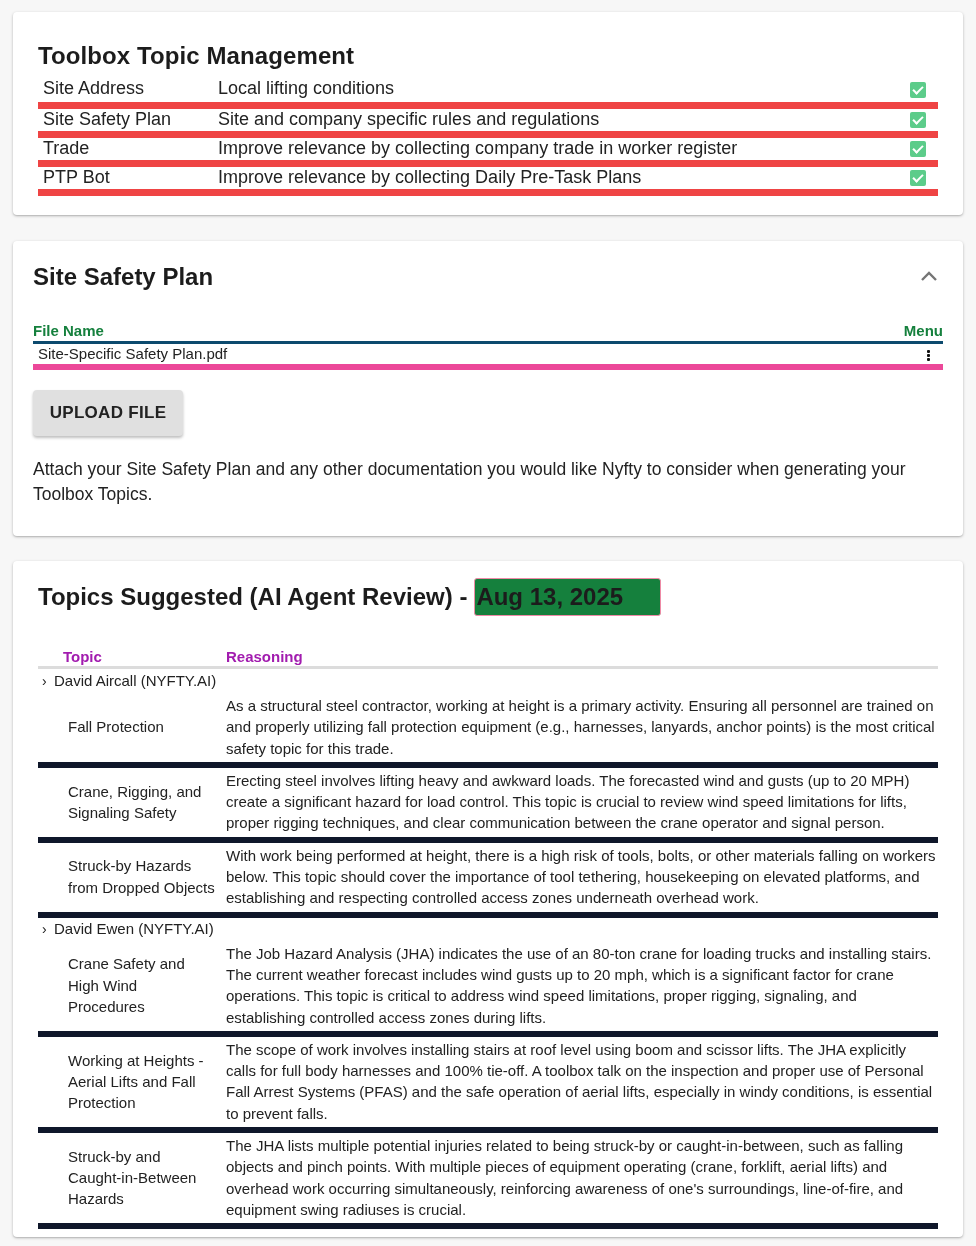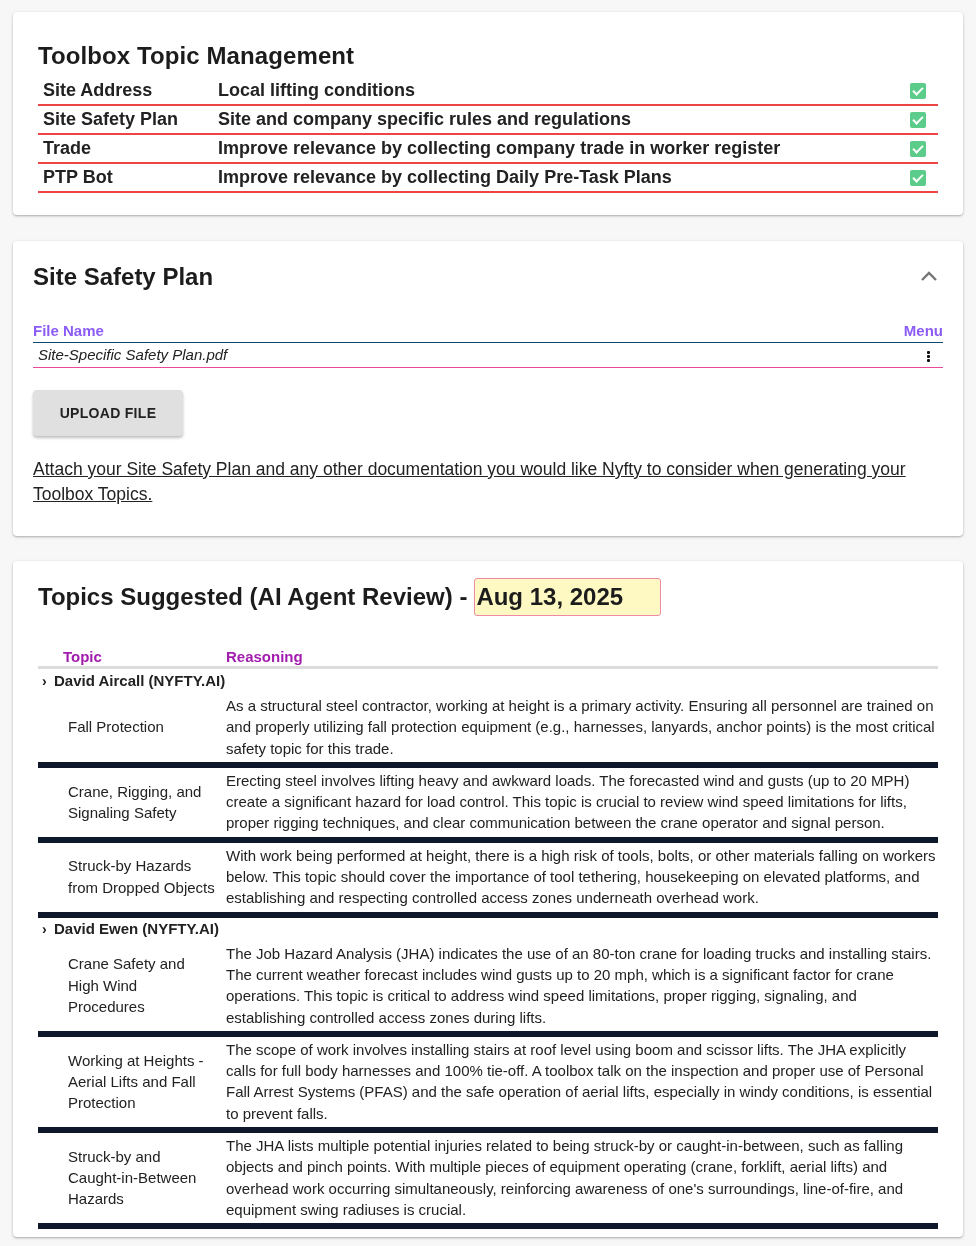--- a/index.html
+++ b/index.html
@@ -11,63 +11,63 @@
       border-radius: 4px;
       box-shadow: 0 1px 3px rgba(0,0,0,0.25), 0 1px 1px rgba(0,0,0,0.08);
     }
     #card-mgmt { top: 12px; height: 203px; }
     #card-ssp { top: 241px; height: 295px; }
     #card-topics { top: 561px; height: 676px; }
 
     
     .mgmt-title { position: absolute; left: 25px; top: 30px; font-size: 24px; font-weight: bold; color: #1c1c1c; letter-spacing: 0.1px; }
     .mgmt-table { position: absolute; left: 25px; top: 64px; width: 900px; border-collapse: collapse; }
-    .mgmt-table td { height: 29px; font-size: 18px; color: #222; border-bottom: 2px solid #ef4444; padding: 0 5px; vertical-align: middle; font-weight: bold; }
+    .mgmt-table td { height: 29px; font-size: 18px; color: #222; border-bottom: 7px solid #ef4444; padding: 0 5px; vertical-align: middle; }
     .mgmt-table td.c1 { width: 175px; }
     .mgmt-table td.c3 { width: 40px; text-align: center; }
     .checkbox {
       display: inline-block; width: 16px; height: 16px; border-radius: 2px;
       background: #5ccc8a; position: relative; vertical-align: middle;
     }
     .checkbox::after {
       content: ""; position: absolute; left: 5px; top: 2px; width: 4px; height: 8px;
       border: solid #ffffff; border-width: 0 2px 2px 0; transform: rotate(45deg);
     }
 
     
     .ssp-title { position: absolute; left: 20px; top: 22px; font-size: 24px; font-weight: bold; color: #1c1c1c; }
     .collapse-btn { position: absolute; right: 24px; top: 26px; width: 20px; height: 20px; cursor: pointer; }
     .collapse-btn svg { display: block; }
     .file-table { position: absolute; left: 20px; top: 79px; width: 910px; border-collapse: collapse; }
-    .file-table th { font-size: 15px; font-weight: bold; text-align: left; height: 22px; border-bottom: 1px solid #0c4a6e; padding: 0; color: #8b5cf6; }
+    .file-table th { font-size: 15px; font-weight: bold; text-align: left; height: 22px; border-bottom: 3px solid #0c4a6e; padding: 0; color: #15803d; }
     .file-table th.menu-h { text-align: right; width: 60px; }
-    .file-table td { font-size: 15px; height: 25px; border-bottom: 1px solid #ec4899; padding: 0 5px; color: #222; font-style: italic; }
+    .file-table td { font-size: 15px; height: 25px; border-bottom: 6px solid #ec4899; padding: 0 5px; color: #222; }
     .file-table td.menu-c { text-align: right; padding-right: 12px; }
     .kebab { display: inline-block; width: 4px; cursor: pointer; vertical-align: middle; }
     .kebab span { display: block; width: 3px; height: 3px; background: #111; margin: 1px 0; border-radius: 1px; }
     .upload-btn {
       position: absolute; left: 20px; top: 149px; width: 150px; height: 46px;
-      background: #e0e0e0; border: none; border-radius: 4px; font-size: 14px; font-weight: bold;
+      background: #e0e0e0; border: none; border-radius: 4px; font-size: 17px; font-weight: bold;
       color: #222; letter-spacing: 0.3px; font-family: "Liberation Sans", sans-serif;
       box-shadow: 0 2px 3px rgba(0,0,0,0.25); cursor: pointer;
     }
-    .ssp-help { position: absolute; left: 20px; top: 216px; width: 910px; font-size: 17.5px; line-height: 25px; color: #222; text-decoration: underline; }
+    .ssp-help { position: absolute; left: 20px; top: 216px; width: 910px; font-size: 17.5px; line-height: 25px; color: #222; }
 
     
     .topics-title { position: absolute; left: 25px; top: 17px; font-size: 24px; font-weight: bold; color: #1c1c1c; display: flex; align-items: center; }
     .date-input {
       margin-left: 7px; width: 187px; height: 38px; border: 1px solid #ee8aa6; border-radius: 3px;
       font-size: 24px; font-weight: bold; color: #1c1c1c; padding: 0 0 0 1px;
-      font-family: "Liberation Sans", sans-serif; background: #fef9c3; outline: none;
+      font-family: "Liberation Sans", sans-serif; background: #15803d; outline: none;
     }
     .topics-table { position: absolute; left: 25px; top: 86px; width: 900px; border-collapse: collapse; }
     .topics-table th { font-size: 15px; font-weight: bold; text-align: left; height: 20px; border-bottom: 3px solid #dcdcdc; padding: 0; color: #a21caf; }
     .topics-table th.th-topic { width: 183px; padding-left: 25px; }
     .topics-table td { font-size: 15px; line-height: 21.3px; color: #222; vertical-align: middle; }
-    .group-row td { height: 26px; font-weight: bold; font-size: 15px; padding-left: 4px; }
+    .group-row td { height: 26px; font-weight: normal; font-size: 15px; padding-left: 4px; }
     .group-row .chev { display: inline-block; width: 12px; font-size: 14px; cursor: pointer; }
     .item-row td { border-bottom: 6px solid #0f172a; padding: 2px 0 3px 0; }
     .item-row td.topic-cell { padding-left: 30px; padding-right: 10px; width: 188px; }
     .item-row td.reason-cell { padding-left: 0; padding-right: 2px; }
   </style>
 </head>
 <body>
 
 <div class="card" id="card-mgmt">
   <div class="mgmt-title">Toolbox Topic Management</div>

